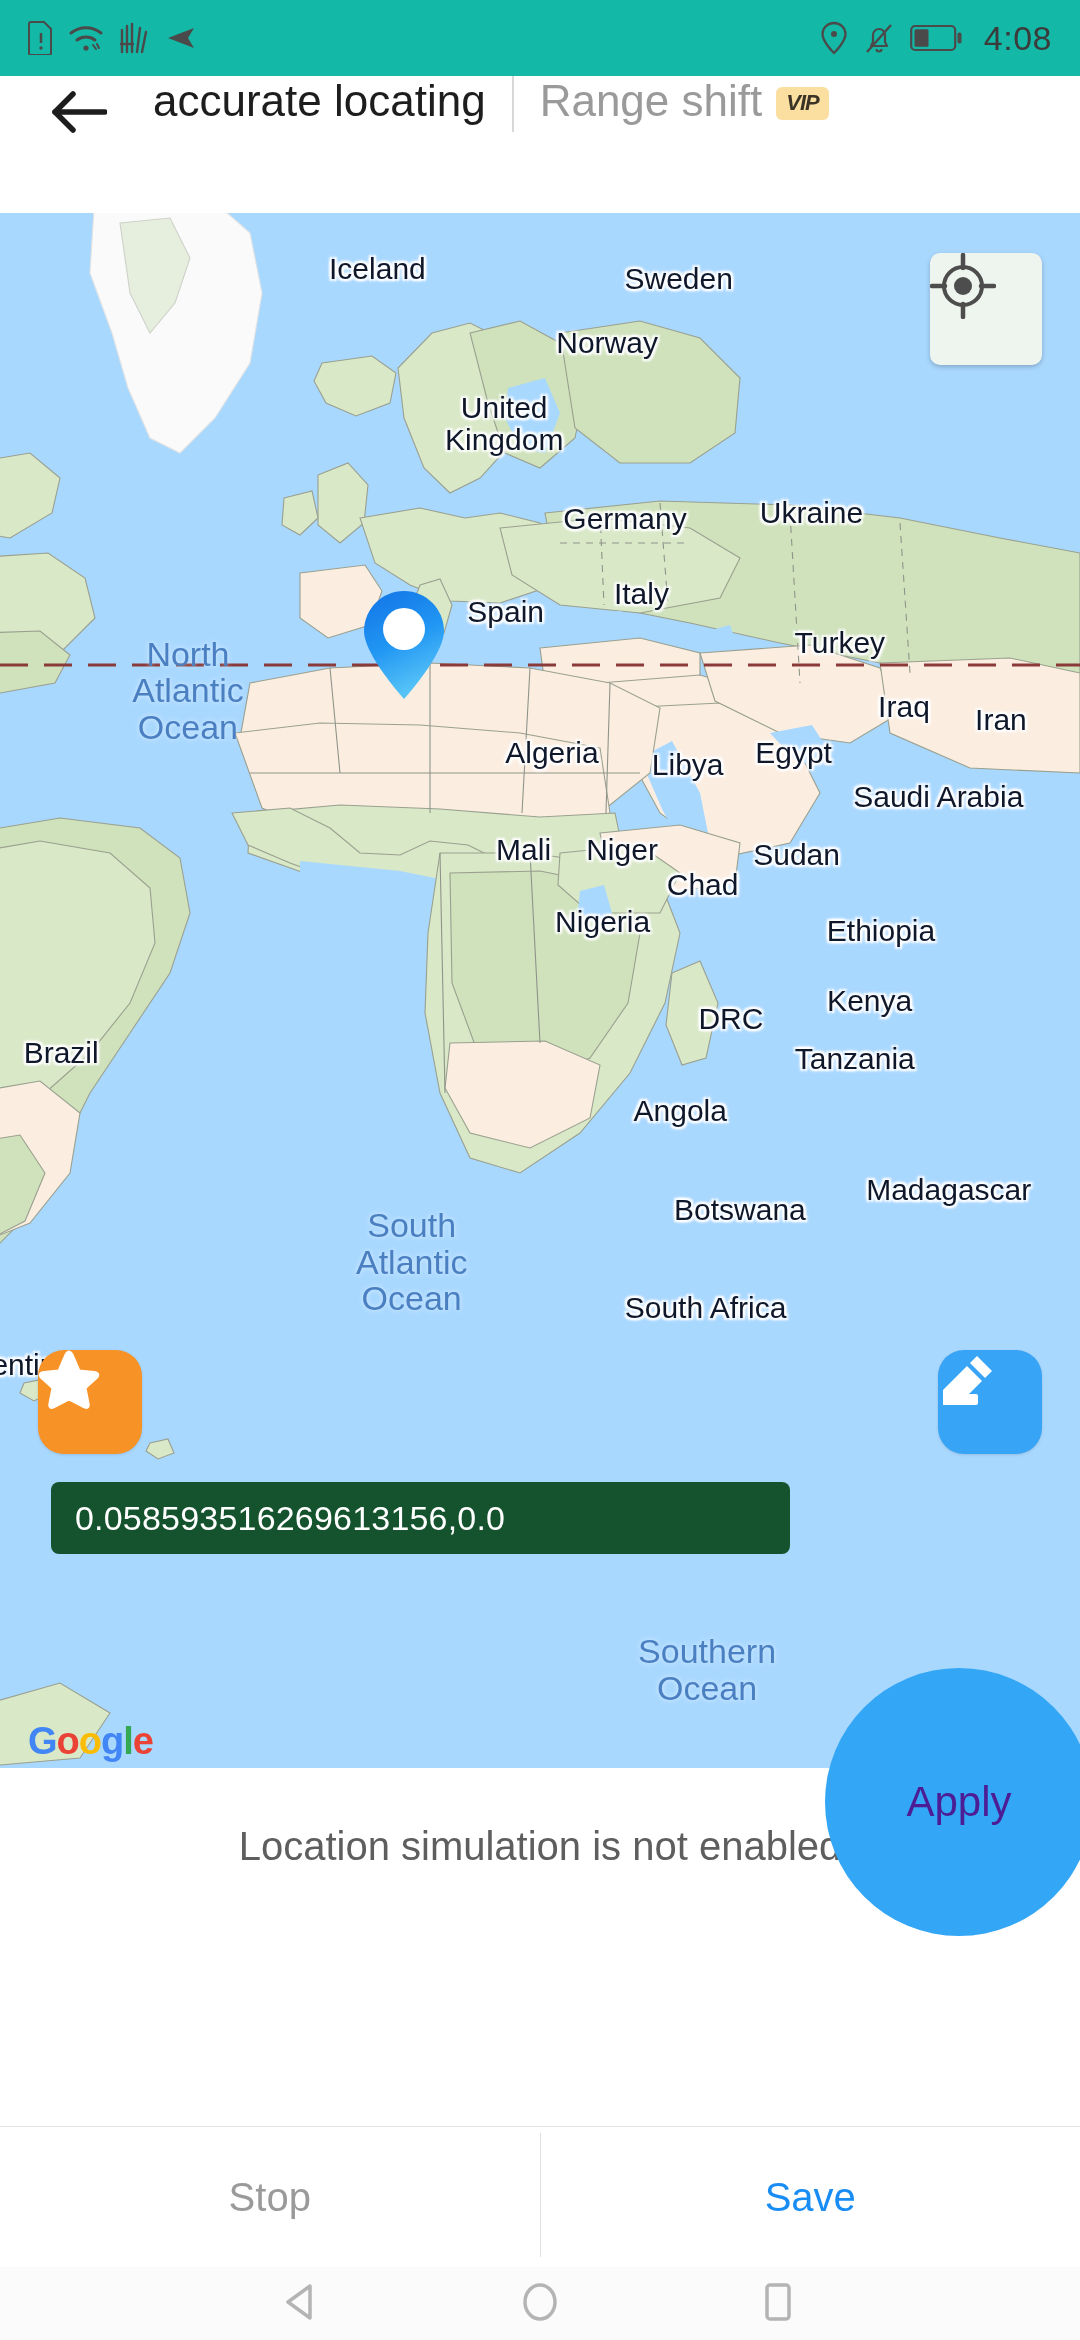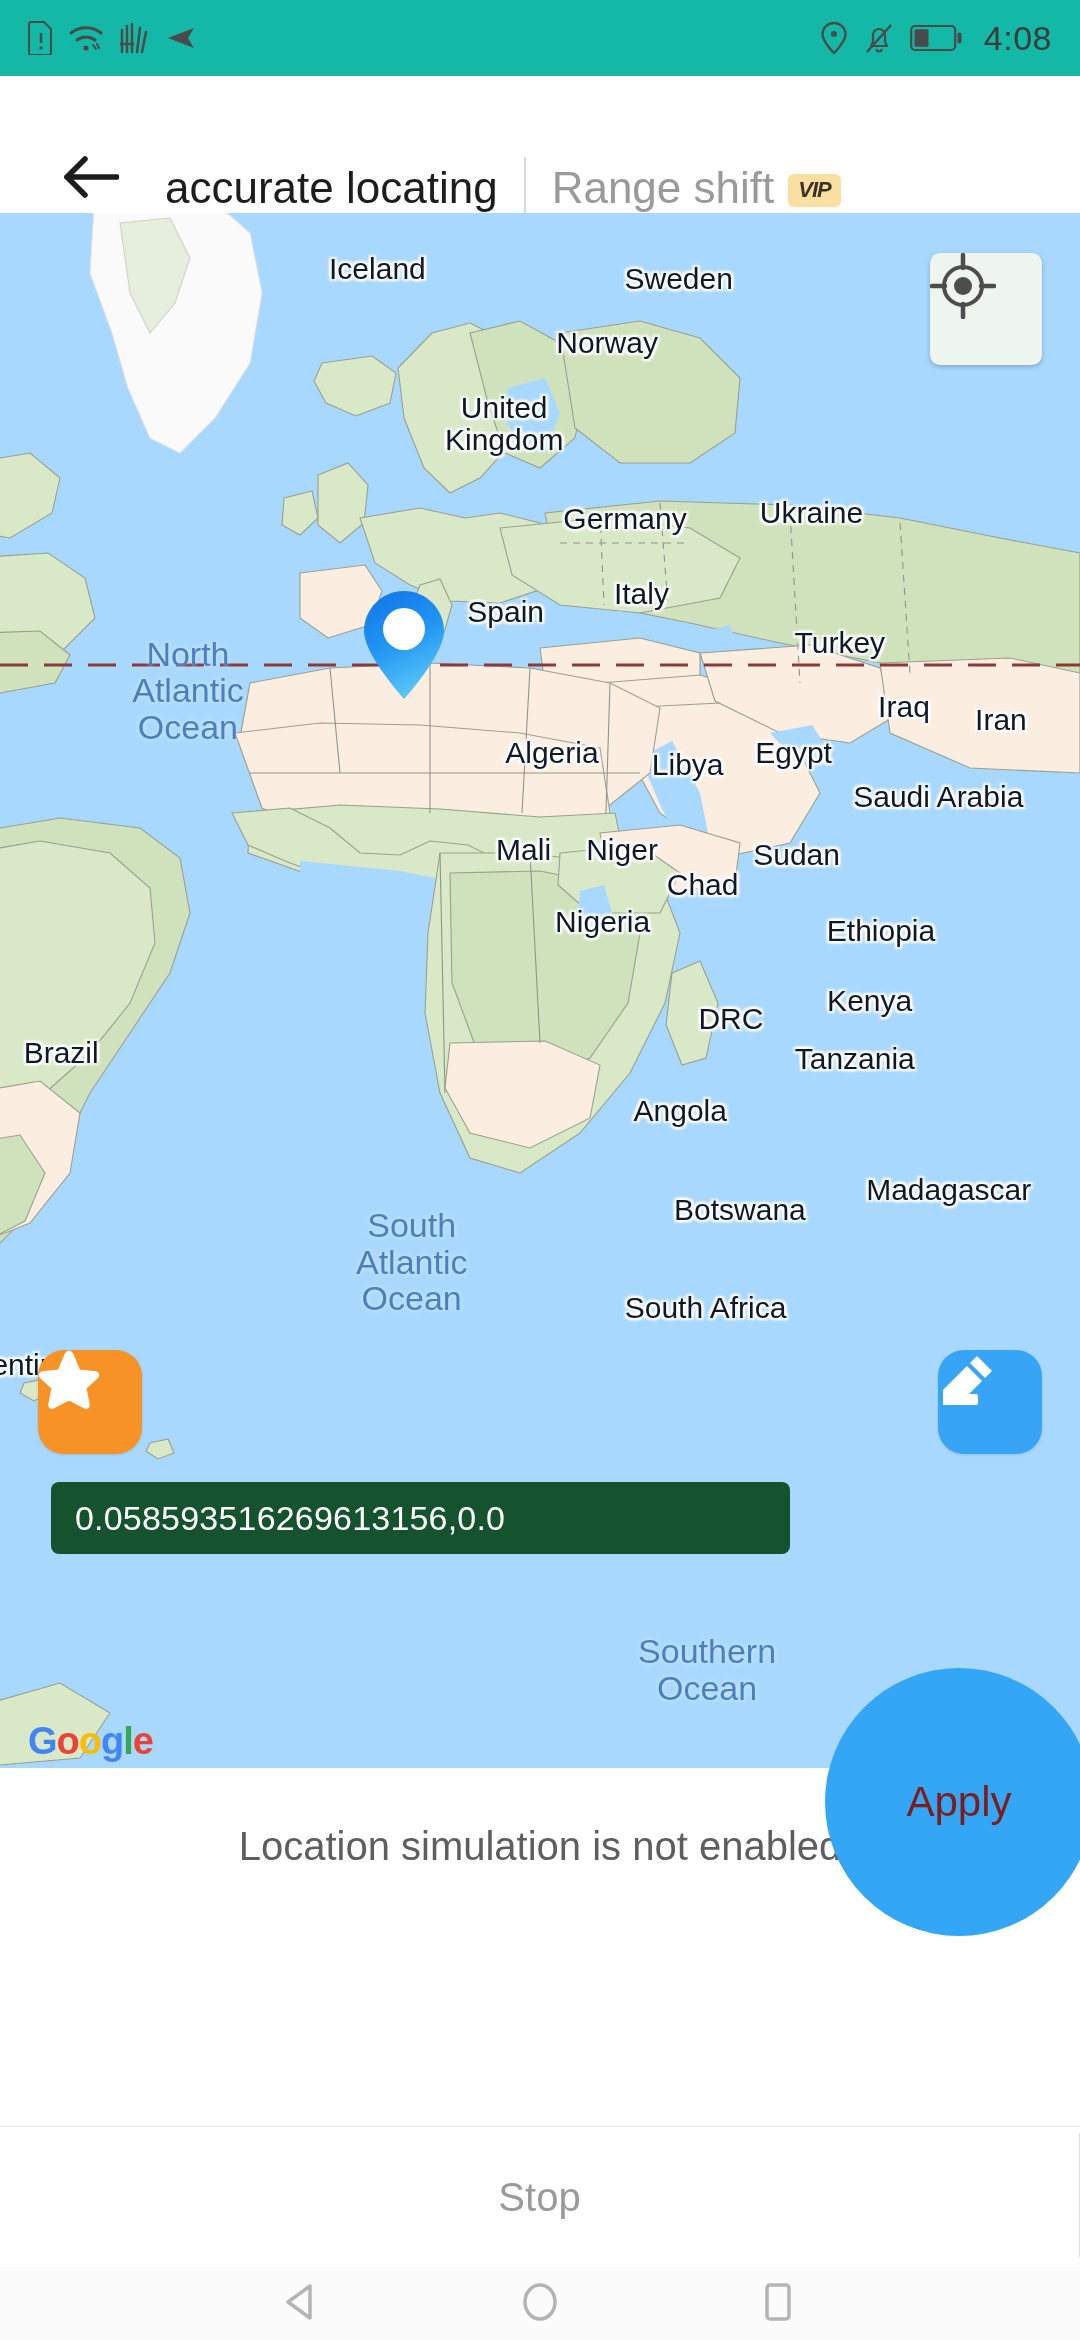--- a/index.html
+++ b/index.html
@@ -18,21 +18,21 @@
     padding:0 28px; z-index:50;
   }
   .sb-left{ display:flex; align-items:center; gap:14px; }
   .sb-right{ margin-left:auto; display:flex; align-items:center; gap:16px; }
   .sb-time{ font-size:34px; color:#3b3b3b; letter-spacing:.5px; margin-left:6px; }
   .sb-ico{ display:block; }
 
   
   .appbar{
     position:absolute; top:76px; left:0; width:1080px; height:137px;
-    background:#fff; display:flex; align-items:flex-end; padding-left:55px; z-index:40;
+    background:#fff; display:flex; align-items:flex-start; padding-left:43px; z-index:40;
   }
   .back-btn{ width:72px; height:72px; display:flex; align-items:center; justify-content:center; }
   .title-main{
     font-size:44px; color:#1d1d1d; margin-left:38px; white-space:nowrap;
   }
   .tab-sep{
     width:2px; height:56px; background:#d8d8d8; margin:0 26px;
   }
   .title-alt{
     font-size:44px; color:#9a9a9a; white-space:nowrap;
@@ -109,21 +109,21 @@
     display:flex; align-items:center; padding-left:24px; z-index:30;
   }
   .coord-text{ color:#ffffff; font-size:34px; letter-spacing:.2px; }
 
   
   .apply-btn{
     position:absolute; left:825px; top:1668px; width:268px; height:268px;
     border-radius:50%; background:#33a6f5;
     display:flex; align-items:center; justify-content:center; z-index:35;
   }
-  .apply-btn span{ color:#7f1d1d; font-size:42px; }
+  .apply-btn span{ color:#4c1d95; font-size:42px; }
 
   
   .status-msg{
     position:absolute; top:1768px; left:0; width:1080px; height:307px;
     background:#fff; display:flex; align-items:flex-start;
     justify-content:center; padding-top:56px; z-index:20;
   }
   .status-msg span{ font-size:40px; color:#5e5e5e; }
 
   
@@ -391,20 +391,21 @@
   <span>Apply</span>
 </div>
 
 <div class="status-msg">
   <span>Location simulation is not enabled</span>
 </div>
 
 <div class="bottom-bar">
   <div class="cell cell-stop">Stop</div>
   <div class="cell-div"></div>
+  <div class="cell cell-save">Save</div>
 </div>
 
 <div class="navbar">
   <div>
     <svg width="48" height="48" viewBox="0 0 48 48">
       <path d="M32 8 L10 24 L32 40 Z" fill="none" stroke="#b4b4b4" stroke-width="3.5" stroke-linejoin="round"></path>
     </svg>
   </div>
   <div>
     <svg width="48" height="48" viewBox="0 0 48 48">

